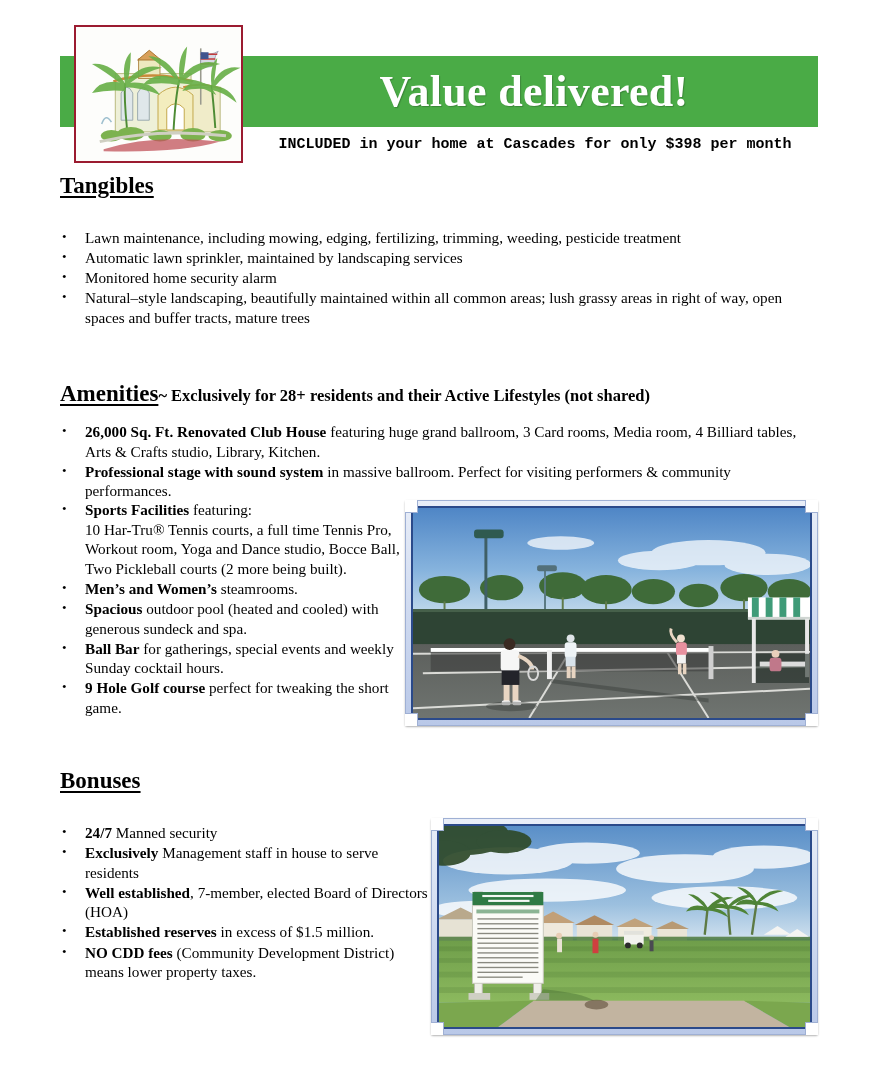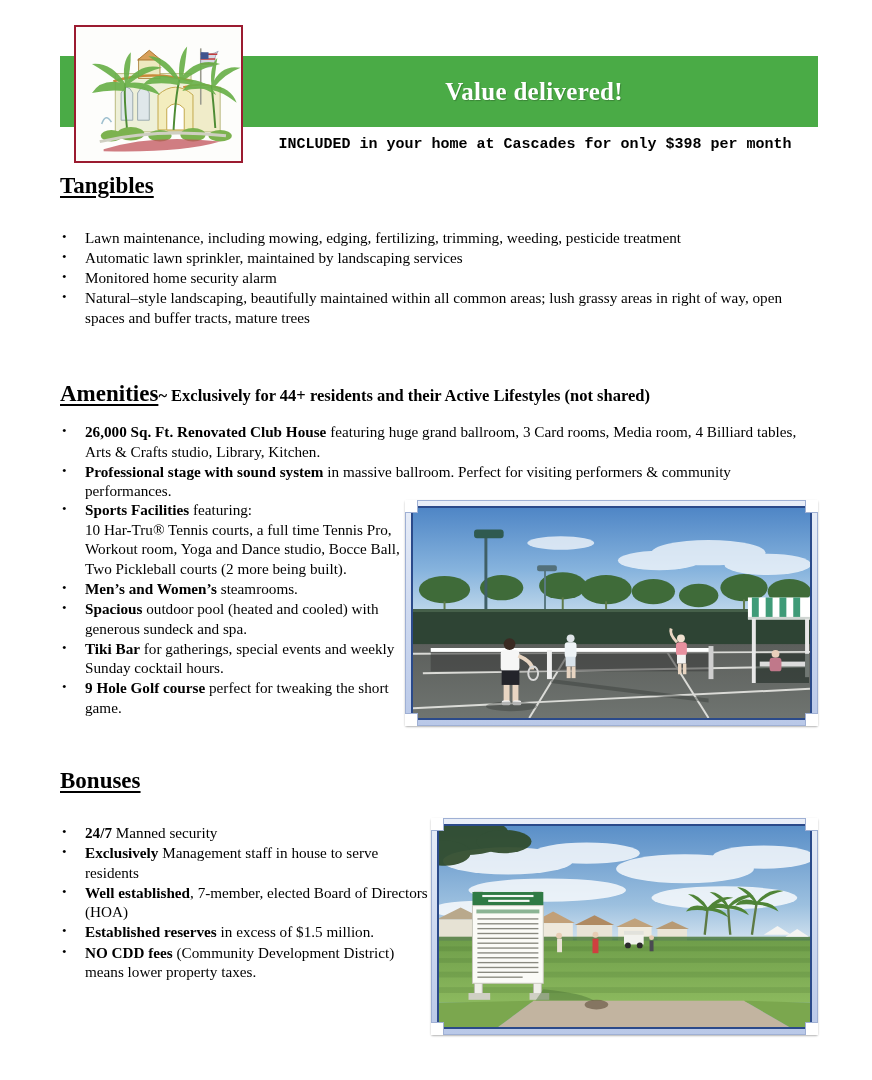--- a/index.html
+++ b/index.html
@@ -19,21 +19,21 @@
     left: 60px; top: 56px;
     width: 758px; height: 71px;
     background: #4AAB46;
   }
   .header-title {
     position: absolute;
     left: 250px; top: 56px;
     width: 568px; height: 71px;
     display: flex; align-items: center; justify-content: center;
     color: #ffffff;
-    font-size: 25px; font-weight: bold;
+    font-size: 44px; font-weight: bold;
     letter-spacing: .3px;
     text-shadow: 1px 1px 1px rgba(0,0,0,.22);
   }
   .header-sub {
     position: absolute;
     left: 250px; top: 136px;
     width: 570px;
     text-align: center;
     font-size: 15px; font-weight: bold; font-family: Liberation Mono, monospace;
   }
@@ -207,37 +207,37 @@
 </div>
 
 <ul class="blist" id="list-tangibles">
   <li><span>Lawn maintenance, including mowing, edging, fertilizing, trimming, weeding, pesticide treatment</span></li>
   <li><span>Automatic lawn sprinkler, maintained by landscaping services</span></li>
   <li><span>Monitored home security alarm</span></li>
   <li><span>Natural–style landscaping, beautifully maintained within all common areas; lush grassy areas in right of way, open spaces and buffer tracts, mature trees</span></li>
 </ul>
 
 <div class="sec-head" id="head-amenities">
-  <span class="u">Amenities</span><span class="tail">~ Exclusively for 44+ residents and their Active Lifestyles (not shared)</span>
+  <span class="u">Amenities</span><span class="tail">~ Exclusively for 28+ residents and their Active Lifestyles (not shared)</span>
 </div>
 
 <ul class="blist" id="list-amen-wide">
   <li><b>26,000 Sq. Ft. Renovated Club House</b><span> featuring huge grand ballroom, 3 Card rooms, Media room, 4 Billiard tables, Arts &amp; Crafts studio, Library, Kitchen.</span></li>
   <li><b>Professional stage with sound system</b><span> in massive ballroom. Perfect for visiting performers &amp; community performances.</span></li>
 </ul>
 
 <ul class="blist" id="list-amen-narrow">
   <li>
     <b>Sports Facilities</b><span> featuring:</span>
     <span class="subline">10 Har-Tru® Tennis courts, a full time Tennis Pro, Workout room, Yoga and Dance studio, Bocce Ball,</span>
     <span class="subline">Two Pickleball courts (2 more being built).</span>
   </li>
   <li><b>Men’s and Women’s</b><span> steamrooms.</span></li>
   <li><b>Spacious</b><span> outdoor pool (heated and cooled) with generous sundeck and spa.</span></li>
-  <li><b>Tiki Bar</b><span> for gatherings, special events and weekly Sunday cocktail hours.</span></li>
+  <li><b>Ball Bar</b><span> for gatherings, special events and weekly Sunday cocktail hours.</span></li>
   <li><b>9 Hole Golf course</b><span> perfect for tweaking the short game.</span></li>
 </ul>
 
 <div class="photo" id="photo-tennis">
   <div class="inner">
     <svg viewBox="0 0 403 216" preserveAspectRatio="none" xmlns="http://www.w3.org/2000/svg">
       <defs>
         <linearGradient id="tsky" x1="0" y1="0" x2="0" y2="1">
           <stop offset="0%" stop-color="#4f86c6"></stop>
           <stop offset="60%" stop-color="#86b3dd"></stop>

